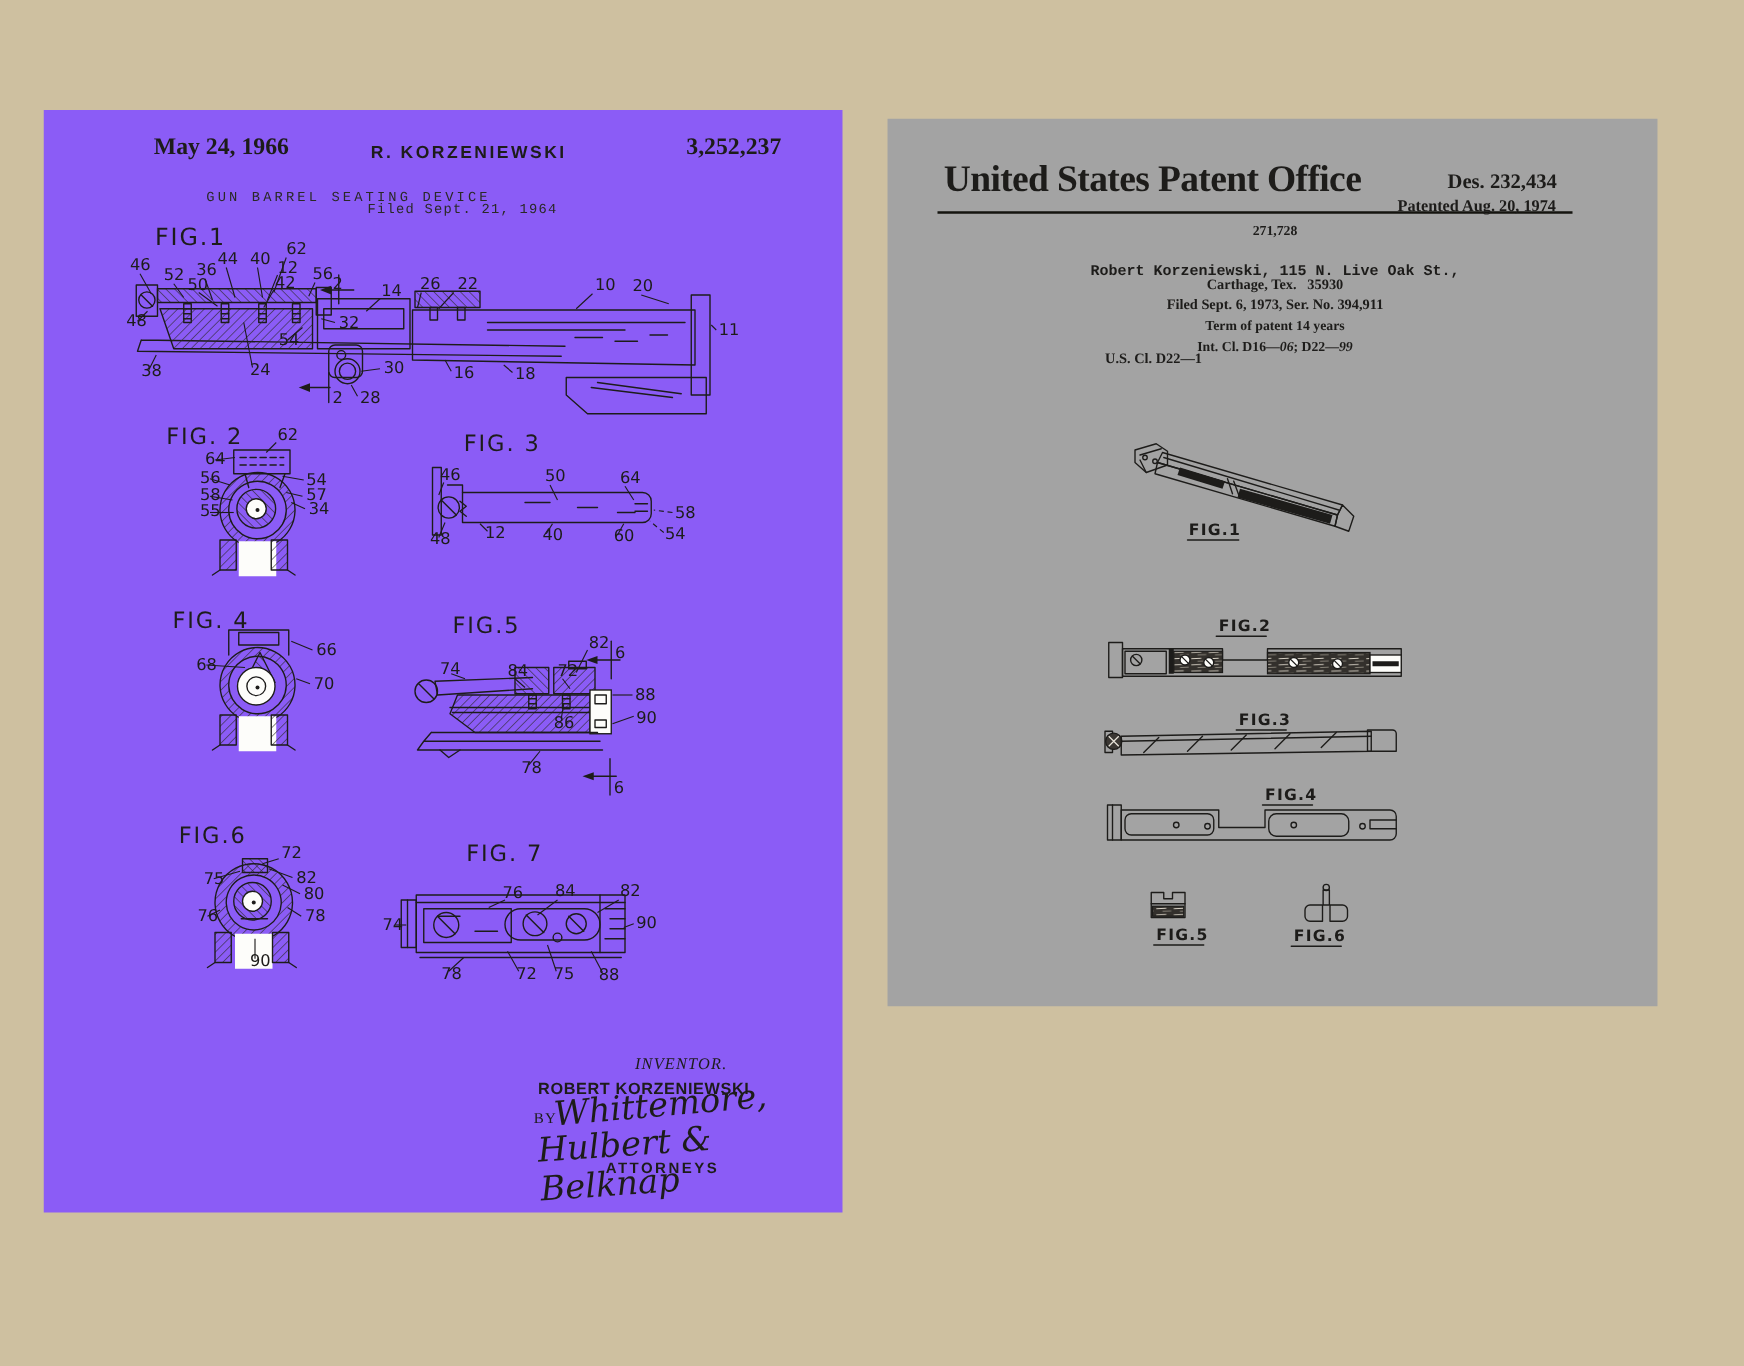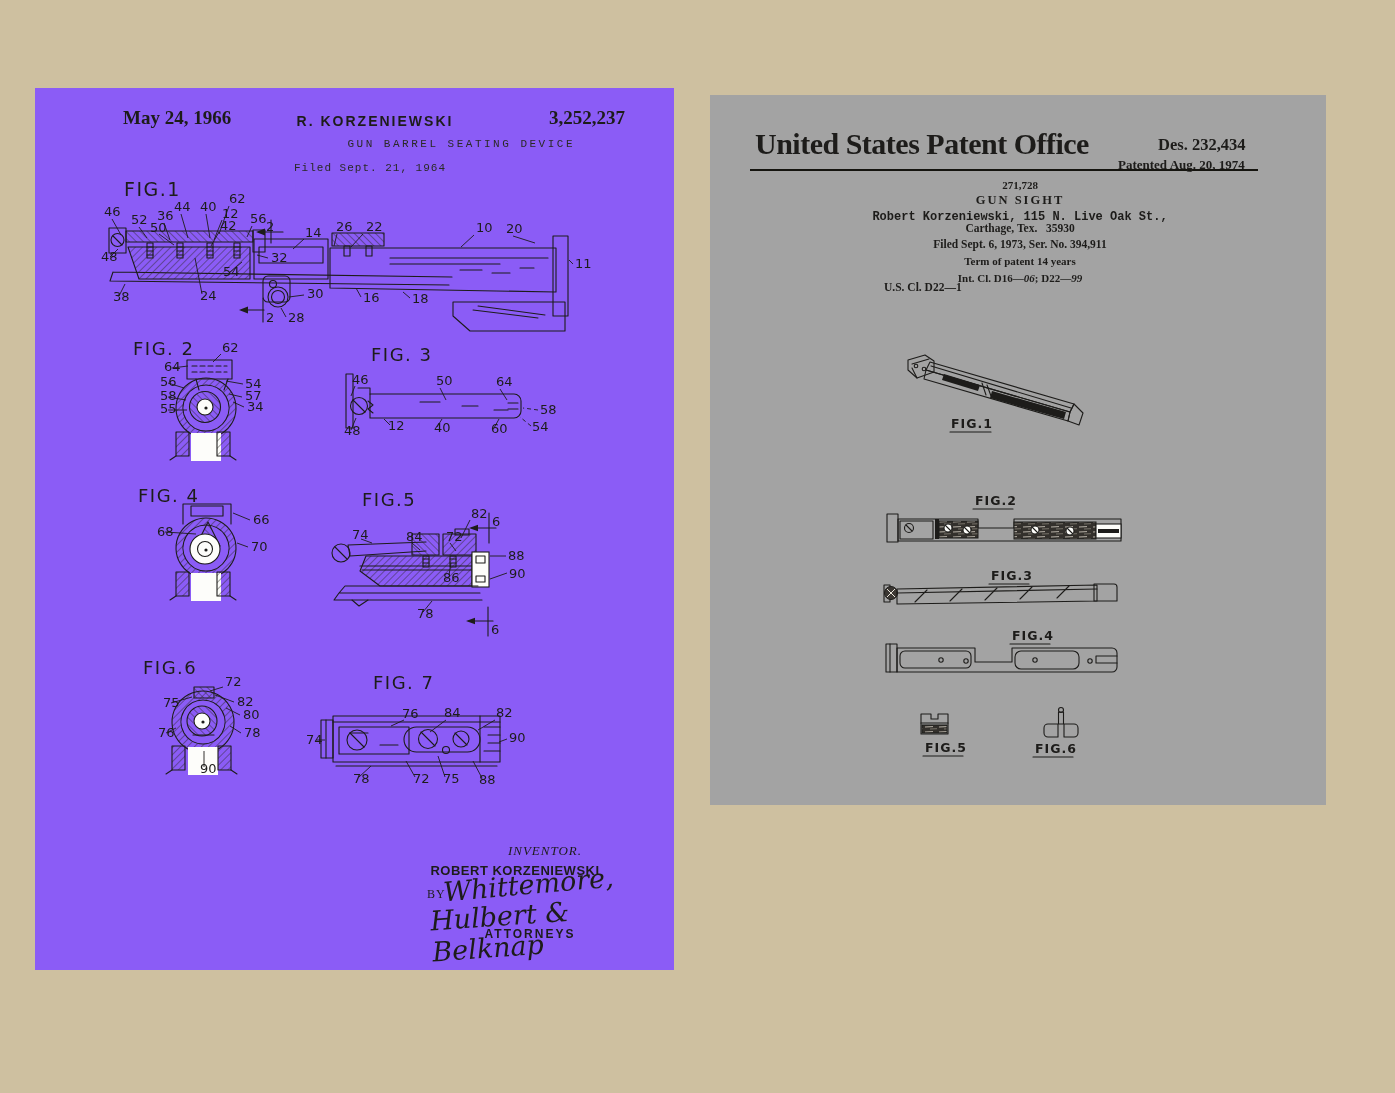--- a/index.html
+++ b/index.html
@@ -10,21 +10,21 @@
   }
   .page{position:absolute;background:#fdfdfa;}
   #left-page{left:35px;top:88px;width:639px;height:882px;}
   #right-page{left:710px;top:95px;width:616px;height:710px;}
   .abs{position:absolute;}
   
   .lp-date{left:88px;top:19px;font:bold 19px "Liberation Serif",serif;}
   .lp-name{left:200px;top:25px;width:280px;text-align:center;
     font:bold 14px "Liberation Sans",sans-serif;letter-spacing:2px;}
   .lp-num{left:430px;top:19px;width:160px;text-align:right;font:bold 19px "Liberation Serif",serif;}
-  .lp-title{left:130px;top:50px;width:410px;text-align:right;
+  .lp-title{left:130px;top:65px;width:410px;text-align:left;
     font:11px "Liberation Mono","DejaVu Sans Mono",monospace;letter-spacing:2.5px;color:#2a2926;}
   .lp-filed{left:130px;top:74px;width:410px;text-align:center;
     font:11px "Liberation Mono","DejaVu Sans Mono",monospace;letter-spacing:1px;color:#2a2926;}
   
   .lp-inventor-cap{left:455px;top:755px;width:110px;text-align:center;
     font:italic 13px "Liberation Serif",serif;letter-spacing:1px;}
   .lp-inventor-name{left:395px;top:775px;width:170px;text-align:center;
     font:bold 13px "Liberation Sans",sans-serif;letter-spacing:.5px;}
   .lp-by{left:392px;top:799px;font:12px "Liberation Serif",serif;letter-spacing:1px;}
   .lp-sig1{left:408px;top:781px;font:italic 27px "DejaVu Serif",serif;transform:rotate(-5deg);}
@@ -411,21 +411,20 @@
   <div class="abs lp-sig2">Hulbert &amp; Belknap</div>
   <div class="abs lp-att">ATTORNEYS</div>
 </section>
 
 <section class="page" id="right-page" style="background: #a3a3a3;">
   <div class="abs rp-title">United States Patent Office</div>
   <div class="abs rp-rule"></div>
   <div class="abs rp-des">Des. 232,434</div>
   <div class="abs rp-patented">Patented Aug. 20, 1974</div>
   <div class="abs rp-center rp-pnum">271,728</div>
-  <div class="abs rp-center rp-gtitle">GUN SIGHT</div>
   <div class="abs rp-center rp-inv">Robert Korzeniewski, 115 N. Live Oak St.,</div>
   <div class="abs rp-center rp-addr">Carthage, Tex.   35930</div>
   <div class="abs rp-center rp-filed">Filed Sept. 6, 1973, Ser. No. 394,911</div>
   <div class="abs rp-center rp-term">Term of patent 14 years</div>
   <div class="abs rp-center rp-intcl"><span>Int. Cl. </span><span>D16—</span><span class="ital">06</span><span>; </span><span>D22—</span><span class="ital">99</span></div>
   <div class="abs rp-uscl">U.S. Cl. D22—1</div>
 
   <svg style="left:185px;top:253px" width="225" height="90" viewBox="895 348 225 90">
     <g>
       <polygon class="d" points="908,360 925,355 934,361 934,372 917,378 908,370"></polygon>

